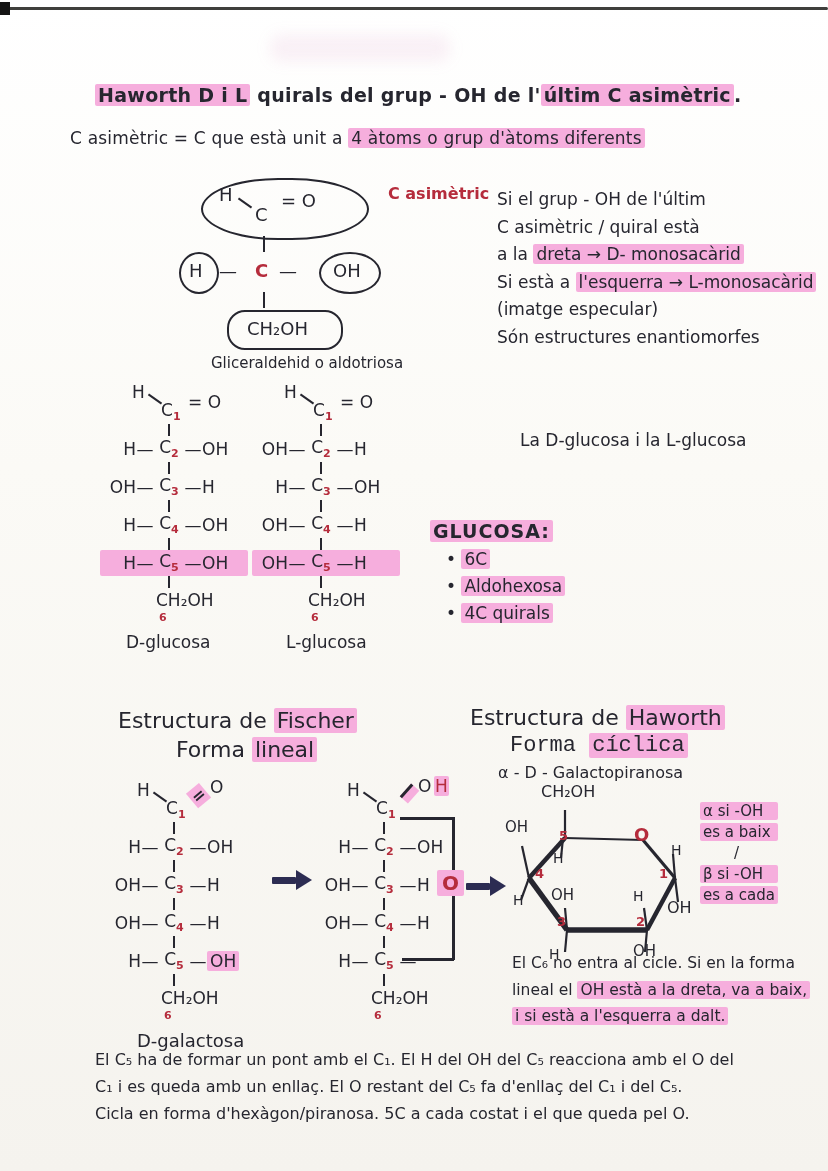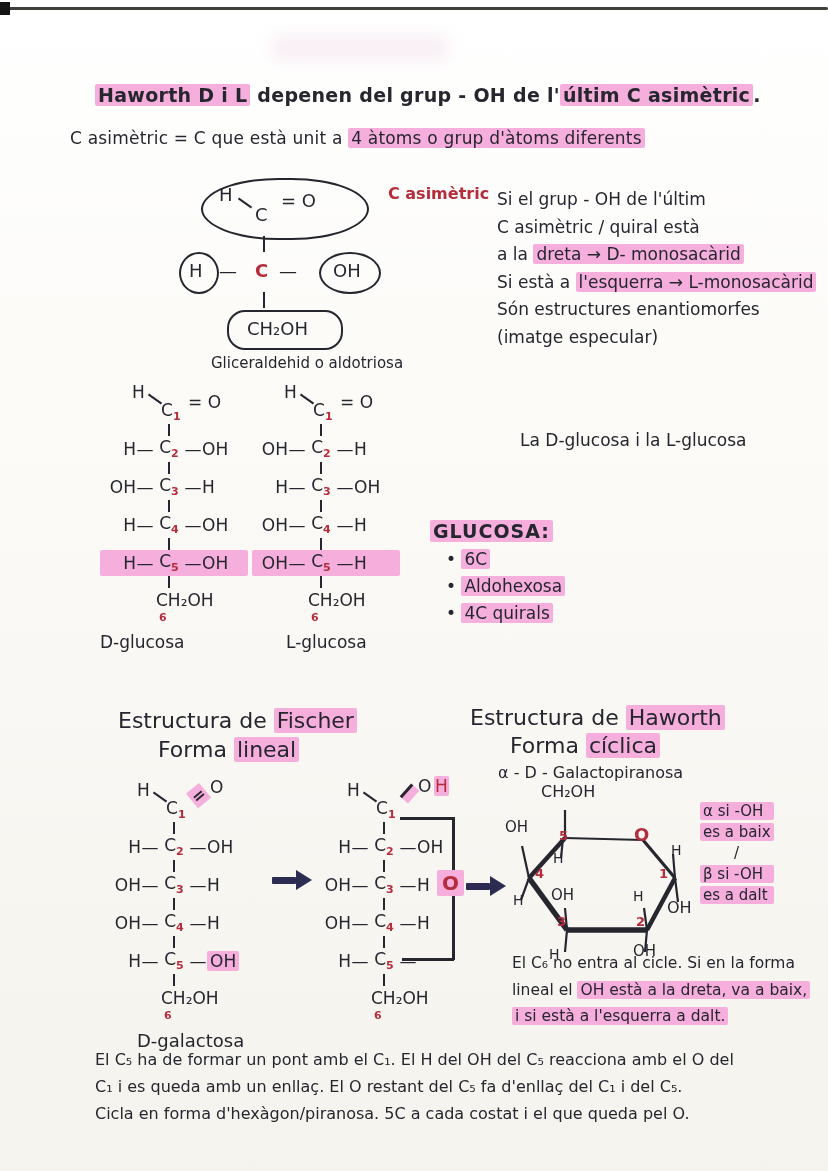--- a/index.html
+++ b/index.html
@@ -73,21 +73,21 @@
 </style>
 </head>
 <body>
 
 <div class="page">
   <div class="scanline"></div>
   <div class="scansq"></div>
   <div class="smudge"></div>
 
   <div class="abs title" style="left:95px;top:84px;">
-    <span class="hl">Haworth D i L</span><span> depenen del grup - OH de l'</span><span class="hl">últim C asimètric</span><span>.</span>
+    <span class="hl">Haworth D i L</span><span> quirals del grup - OH de l'</span><span class="hl">últim C asimètric</span><span>.</span>
   </div>
 
   <div class="abs defline" style="left:70px;top:128px;">
     <span>C asimètric = C que està unit a </span><span class="hl">4 àtoms o grup d'àtoms diferents</span>
   </div>
 
   <div class="abs glyc">
     <div class="blob b-top"></div>
     <span class="abs" style="left:44px;top:6px;">H</span>
     <div class="diag" style="left:62px;top:24px;"></div>
@@ -106,22 +106,22 @@
     <span class="abs" style="left:72px;top:140px;">CH₂OH</span>
     <span class="abs" style="left:36px;top:176px;font-size:15px;">Gliceraldehid o aldotriosa</span>
   </div>
   <div class="abs red" style="left:388px;top:184px;font-size:16px;font-weight:bold;">C asimètric</div>
 
   <div class="abs tb" style="left:497px;top:186px;">
     <div>Si el grup - OH de l'últim</div>
     <div>C asimètric / quiral està</div>
     <div><span>a la </span><span class="hl">dreta → D- monosacàrid</span></div>
     <div><span>Si està a </span><span class="hl">l'esquerra → L-monosacàrid</span></div>
+    <div>(imatge especular)</div>
     <div>Són estructures enantiomorfes</div>
-    <div>(imatge especular)</div>
   </div>
 
   <div class="abs tb2" style="left:520px;top:426px;">
     <div>La D-glucosa i la L-glucosa</div>
   </div>
 
   <div class="fischer" style="left:100px;top:382px;">
     <div class="ald">
       <span class="a-h">H</span>
       <div class="diag a-d"></div>
@@ -155,21 +155,21 @@
     <div class="fvb"></div>
     <div class="frow rowhl">
         <span class="cl">H</span>
         <span class="cb">—</span>
         <span class="cc"><span>C</span><sub>5</sub></span>
         <span class="cb">—</span>
         <span class="cr">OH</span>
       </div>
     <div class="fvb"></div>
     <div class="c6row"><span>CH₂OH</span><span class="n6 red">6</span></div>
-    <div class="fcap" style="text-align:center;">D-glucosa</div>
+    <div class="fcap" style="margin-left:26px;text-align:center;">D-glucosa</div>
   </div>
 
   <div class="fischer" style="left:252px;top:382px;">
     <div class="ald">
       <span class="a-h">H</span>
       <div class="diag a-d"></div>
       <span class="a-c"><span>C</span><sub>1</sub></span>
       <span class="a-o">= O</span>
     </div>
     <div class="fvb"></div>
@@ -212,27 +212,27 @@
   <div class="abs facts" style="left:430px;top:520px;">
     <div><span class="hl fh">GLUCOSA:</span></div>
     <div class="fi"><span>•</span> <span class="hl">6C</span></div>
     <div class="fi"><span>•</span> <span class="hl">Aldohexosa</span></div>
     <div class="fi"><span>•</span> <span class="hl">4C quirals</span></div>
   </div>
 
   <div class="abs heading" style="left:118px;top:708px;font-weight:normal;">
     <span>Estructura de </span><span class="hl">Fischer</span>
   </div>
-  <div class="abs heading" style="left:158px;top:737px;font-weight:normal;">
+  <div class="abs heading" style="left:176px;top:737px;font-weight:normal;">
     <span>Forma </span><span class="hl">lineal</span>
   </div>
   <div class="abs heading" style="left:470px;top:705px;font-weight:normal;">
     <span>Estructura de </span><span class="hl">Haworth</span>
   </div>
-  <div class="abs heading" style="left:510px;top:733px;font-weight:normal;">
+  <div class="abs heading" style="left:510px;top:733px;font-weight:normal;font-family:Liberation Mono, monospace;">
     <span>Forma </span><span class="hl">cíclica</span>
   </div>
   <div class="abs" style="left:498px;top:763px;font-size:16px;">α - D - Galactopiranosa</div>
 
   <div class="fischer" style="left:105px;top:780px;">
     <div class="ald">
       <span class="a-h">H</span>
       <div class="diag a-d"></div>
       <span class="a-c"><span>C</span><sub>1</sub></span>
       <span class="dbl-diag">=</span>
@@ -370,21 +370,21 @@
     <span class="rnum" style="left:141px;top:128px;">2</span>
     <span class="rlab" style="left:54px;top:160px;font-size:14px;">H</span>
     <span class="rlab" style="left:138px;top:156px;">OH</span>
   </div>
 
   <div class="abs note-lines" style="left:700px;top:802px;">
     <span class="hl">α si -OH</span>
     <span class="hl">es a baix</span>
     <span style="margin-left:34px;">/</span>
     <span class="hl">β si -OH</span>
-    <span class="hl">es a dalt</span>
+    <span class="hl">es a cada</span>
   </div>
 
   <div class="abs cyc" style="left:512px;top:950px;">
     <div>El C₆ no entra al cicle. Si en la forma</div>
     <div><span>lineal el </span><span class="hl">OH està a la dreta, va a baix,</span></div>
     <div><span class="hl">i si està a l'esquerra a dalt.</span></div>
   </div>
 
   <div class="abs para" style="left:95px;top:1046px;">
     <div>El C₅ ha de formar un pont amb el C₁. El H del OH del C₅ reacciona amb el O del</div>

